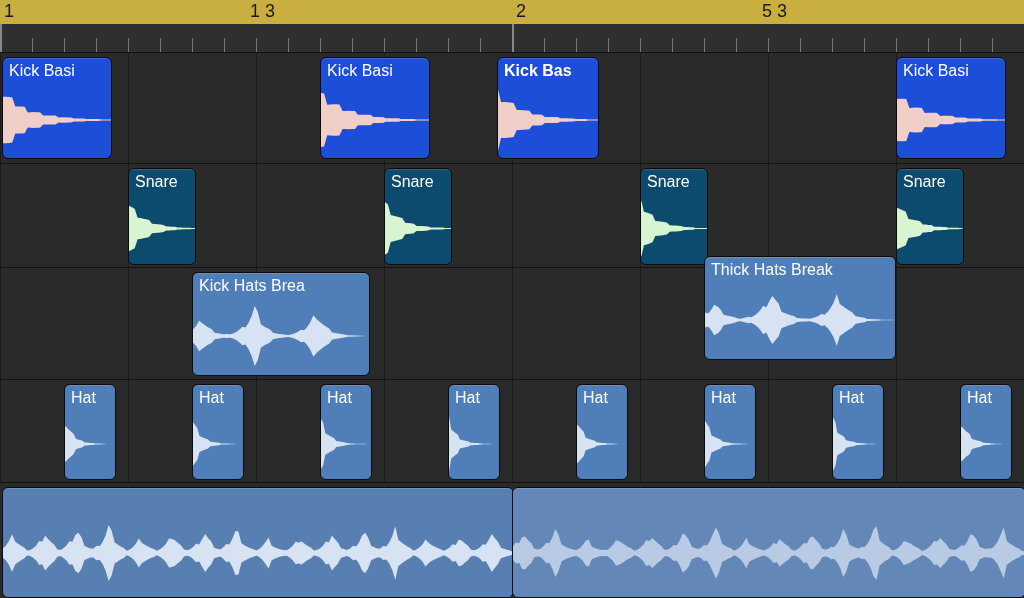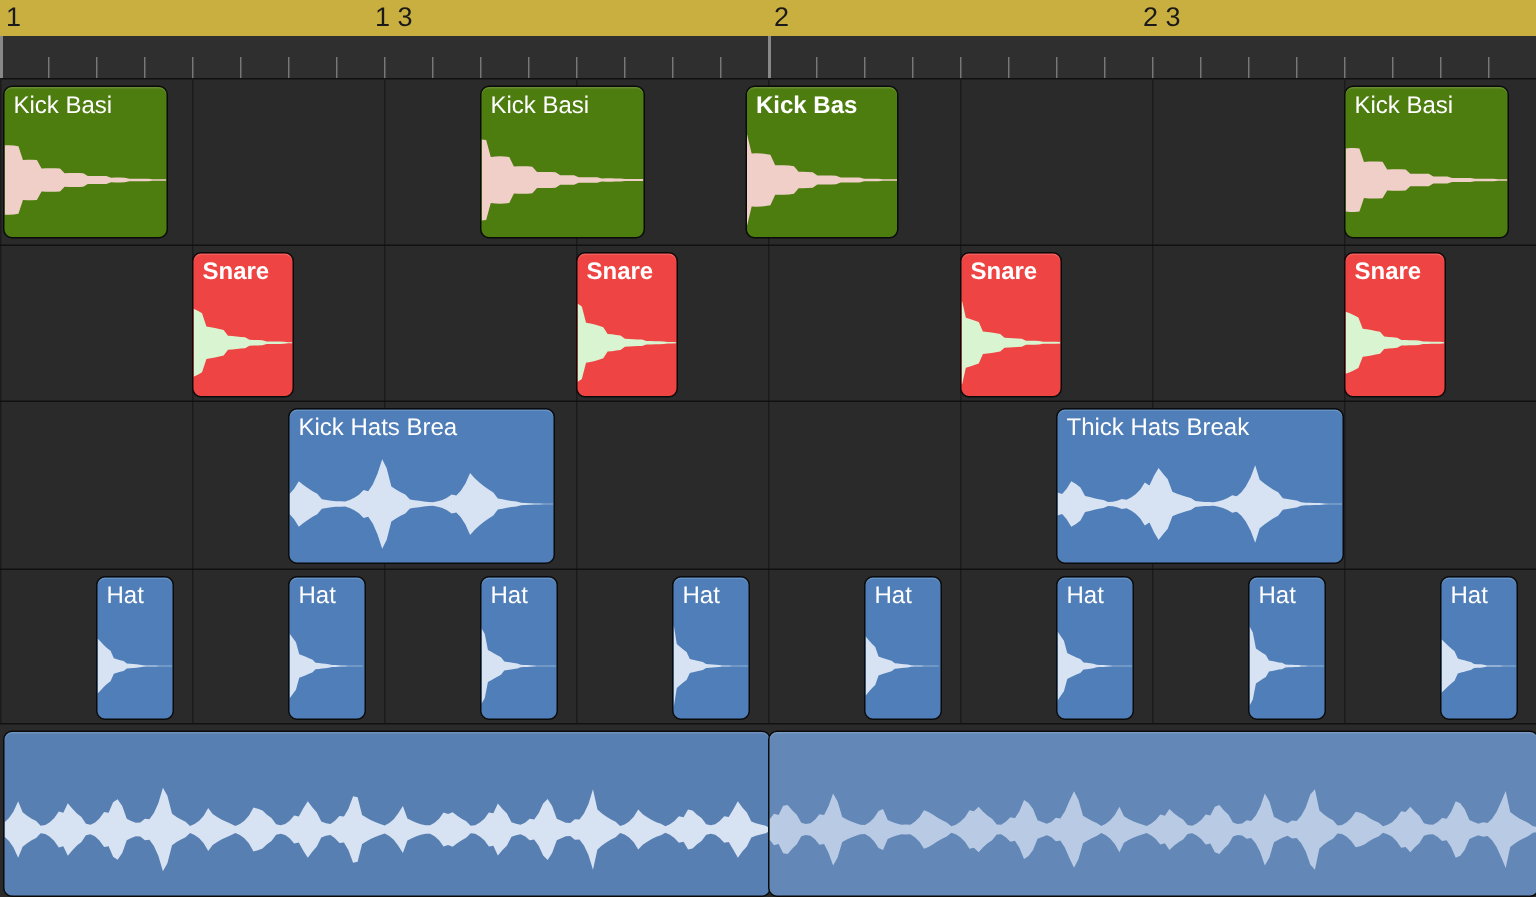--- a/index.html
+++ b/index.html
@@ -16,38 +16,38 @@
   .lane1{top:52px;height:111px;}
   .lane2{top:163px;height:104px;}
   .lane3{top:267px;height:112px;}
   .lane4{top:379px;height:103px;}
   .lane5{top:482px;height:116px;}
   
   .clip{position:absolute;border-radius:6px;border:1px solid #0b0b0b;box-shadow:inset 0 1px 0 rgba(255,255,255,.15);overflow:hidden;color:#fff;}
   .clip-label{position:absolute;left:6px;top:4px;font-size:16px;white-space:nowrap;overflow:hidden;right:4px;text-overflow:clip;}
   .wave{position:absolute;left:0;right:0;bottom:10px;height:46px;pointer-events:none;}
   .wave svg{width:100%;height:100%;display:block;}
-  .clip.red{background:#4d7c0f;}
-  .clip.green{background:#ef4444;font-weight:bold;}
+  .clip.red{background:#1d4ed8;}
+  .clip.green{background:#0c4a6e;}
   .clip.blue{background:#4f7eb8;}
   .clip.bigblue{background:#577fb1;}
   .clip.bigblue2{background:#6388b7;}
   .stereo{display:inline-block;margin-left:6px;border:1.2px solid #fff;border-radius:50%;width:11px;height:11px;position:relative;top:1px;}
   .stereo::after{content:"";position:absolute;left:6px;top:-1.2px;border:1.2px solid #fff;border-radius:50%;width:11px;height:11px;}
 </style>
 </head>
 <body>
 
 <div class="stage">
 
   <div class="ruler">
     <span class="ruler-label" style="left:4px">1</span>
     <span class="ruler-label" style="left:250px">1 3</span>
     <span class="ruler-label" style="left:516px">2</span>
-    <span class="ruler-label" style="left:762px">2 3</span>
+    <span class="ruler-label" style="left:762px">5 3</span>
   </div>
 
   <div class="tick-row" id="tick-row">
       <div class="tick major" style="left: 0px;"></div>
       <div class="tick major" style="left: 512px;"></div>
       <div class="tick" style="left: 32px;"></div>
       <div class="tick" style="left: 64px;"></div>
       <div class="tick" style="left: 96px;"></div>
       <div class="tick" style="left: 128px;"></div>
       <div class="tick" style="left: 160px;"></div>
@@ -161,21 +161,21 @@
         </div>
       </div>
       <div class="clip blue" style="left: 192px; top: 272px; width: 176px; height: 102px;">
         <div class="clip-label">Kick Hats Brea</div>
         <div class="wave" style="height: 62px; bottom: 8px;">
           <svg viewBox="0 0 176 62" preserveAspectRatio="none">
             <path d="M0 31 L0.0 24.4 L3.1 20.9 L6.2 15.8 L9.3 18.3 L12.4 20.5 L15.4 22.5 L18.5 24.1 L21.6 27.8 L24.7 28.3 L27.8 28.8 L30.9 29.2 L34.0 29.1 L37.1 29.3 L40.1 28.4 L43.2 26.9 L46.3 24.8 L49.4 21.7 L52.5 22.5 L55.6 17.8 L58.7 10.7 L61.8 1.1 L64.8 7.1 L67.9 19.3 L71.0 21.4 L74.1 23.1 L77.2 24.7 L80.3 28.0 L83.4 28.5 L86.5 28.9 L89.5 29.3 L92.6 29.7 L95.7 29.9 L98.8 29.2 L101.9 28.3 L105.0 26.8 L108.1 24.7 L111.2 25.3 L114.2 22.1 L117.3 17.3 L120.4 10.3 L123.5 13.9 L126.6 16.7 L129.7 19.2 L132.8 21.4 L135.9 23.3 L138.9 27.3 L142.0 27.9 L145.1 28.5 L148.2 29.0 L151.3 29.4 L154.4 30.2 L157.5 30.3 L160.6 30.5 L163.6 30.6 L166.7 30.7 L169.8 30.8 L172.9 30.9 L176.0 30.9 L176.0 31.1 L172.9 31.1 L169.8 31.2 L166.7 31.3 L163.6 31.4 L160.6 31.5 L157.5 31.7 L154.4 31.8 L151.3 32.6 L148.2 33.0 L145.1 33.5 L142.0 34.1 L138.9 34.7 L135.9 38.7 L132.8 40.6 L129.7 42.8 L126.6 45.3 L123.5 48.1 L120.4 51.7 L117.3 44.7 L114.2 39.9 L111.2 36.7 L108.1 37.3 L105.0 35.2 L101.9 33.7 L98.8 32.8 L95.7 32.1 L92.6 32.3 L89.5 32.7 L86.5 33.1 L83.4 33.5 L80.3 34.0 L77.2 37.3 L74.1 38.9 L71.0 40.6 L67.9 42.7 L64.8 54.9 L61.8 60.9 L58.7 51.3 L55.6 44.2 L52.5 39.5 L49.4 40.3 L46.3 37.2 L43.2 35.1 L40.1 33.6 L37.1 32.7 L34.0 32.9 L30.9 32.8 L27.8 33.2 L24.7 33.7 L21.6 34.2 L18.5 37.9 L15.4 39.5 L12.4 41.5 L9.3 43.7 L6.2 46.2 L3.1 41.1 L0.0 37.6 Z" fill="#d7e2f2"></path>
           </svg>
         </div>
       </div>
-      <div class="clip blue" style="left: 704px; top: 272px; width: 190px; height: 102px;">
+      <div class="clip blue" style="left: 704px; top: 256px; width: 190px; height: 102px;">
         <div class="clip-label">Thick Hats Break</div>
         <div class="wave" style="height: 62px; bottom: 8px;">
           <svg viewBox="0 0 190 62" preserveAspectRatio="none">
             <path d="M0 31 L0.0 23.4 L3.1 24.4 L6.1 20.9 L9.2 15.8 L12.3 17.6 L15.3 20.0 L18.4 25.6 L21.5 26.4 L24.5 27.1 L27.6 27.8 L30.6 28.4 L33.7 29.7 L36.8 29.5 L39.8 28.8 L42.9 27.7 L46.0 28.2 L49.0 26.7 L52.1 24.5 L55.2 21.3 L58.2 16.7 L61.3 18.6 L64.4 12.0 L67.4 7.0 L70.5 11.0 L73.5 14.5 L76.6 22.9 L79.7 24.1 L82.7 25.2 L85.8 26.2 L88.9 27.0 L91.9 29.0 L95.0 29.3 L98.1 29.6 L101.1 29.6 L104.2 29.8 L107.3 29.2 L110.3 28.3 L113.4 27.0 L116.5 25.1 L119.5 25.8 L122.6 23.1 L125.6 19.1 L128.7 13.4 L131.8 5.1 L134.8 14.9 L137.9 17.3 L141.0 19.5 L144.0 21.5 L147.1 23.2 L150.2 27.1 L153.2 27.7 L156.3 28.2 L159.4 28.7 L162.4 29.9 L165.5 30.1 L168.5 30.2 L171.6 30.3 L174.7 30.4 L177.7 30.7 L180.8 30.8 L183.9 30.8 L186.9 30.8 L190.0 30.9 L190.0 31.1 L186.9 31.2 L183.9 31.2 L180.8 31.2 L177.7 31.3 L174.7 31.6 L171.6 31.7 L168.5 31.8 L165.5 31.9 L162.4 32.1 L159.4 33.3 L156.3 33.8 L153.2 34.3 L150.2 34.9 L147.1 38.8 L144.0 40.5 L141.0 42.5 L137.9 44.7 L134.8 47.1 L131.8 56.9 L128.7 48.6 L125.6 42.9 L122.6 38.9 L119.5 36.2 L116.5 36.9 L113.4 35.0 L110.3 33.7 L107.3 32.8 L104.2 32.2 L101.1 32.4 L98.1 32.4 L95.0 32.7 L91.9 33.0 L88.9 35.0 L85.8 35.8 L82.7 36.8 L79.7 37.9 L76.6 39.1 L73.5 47.5 L70.5 51.0 L67.4 55.0 L64.4 50.0 L61.3 43.4 L58.2 45.3 L55.2 40.7 L52.1 37.5 L49.0 35.3 L46.0 33.8 L42.9 34.3 L39.8 33.2 L36.8 32.5 L33.7 32.3 L30.6 33.6 L27.6 34.2 L24.5 34.9 L21.5 35.6 L18.4 36.4 L15.3 42.0 L12.3 44.4 L9.2 46.2 L6.1 41.1 L3.1 37.6 L0.0 38.6 Z" fill="#d7e2f2"></path>
           </svg>
         </div>
       </div>
       <div class="clip blue" style="left: 64px; top: 384px; width: 50px; height: 94px;">
         <div class="clip-label">Hat</div>
         <div class="wave" style="height: 54px; bottom: 8px;">

